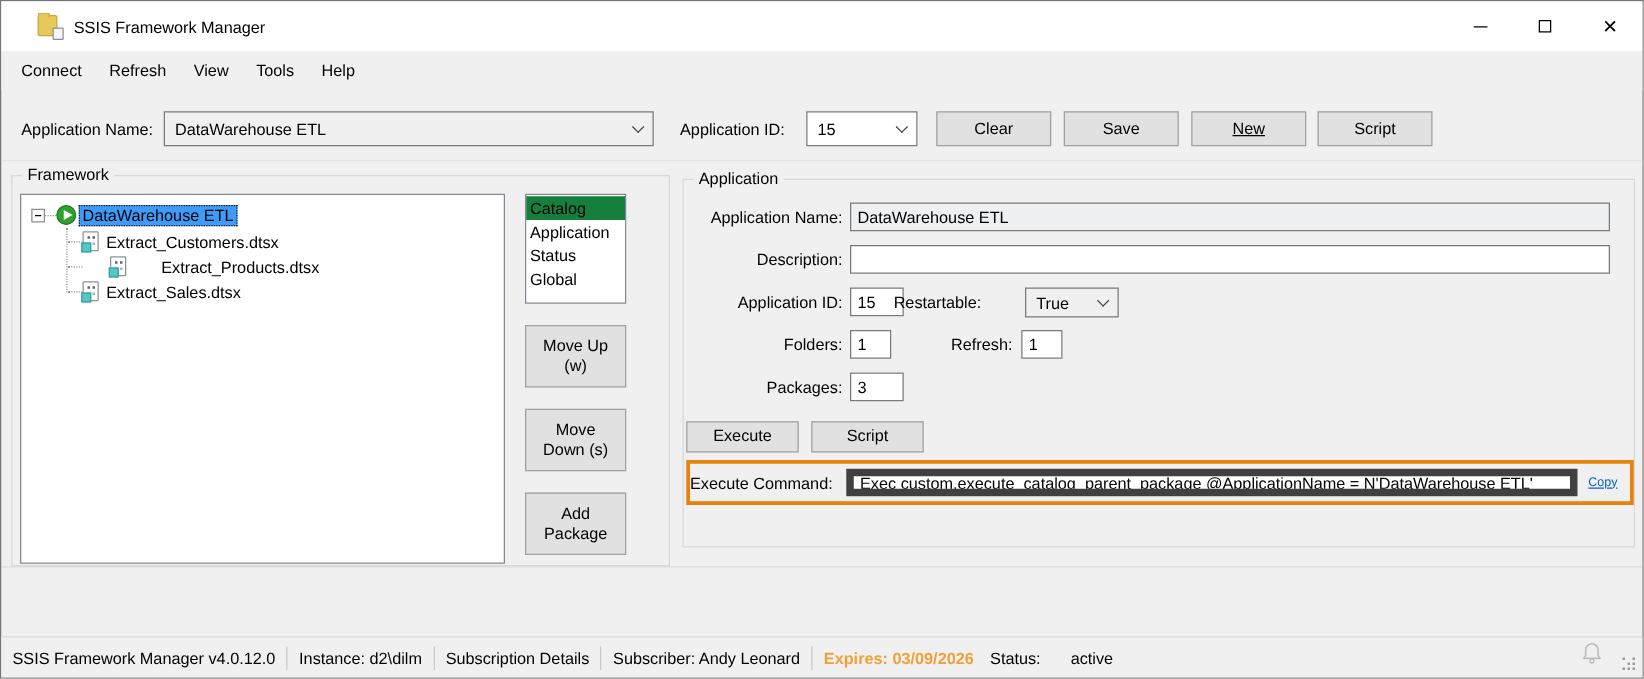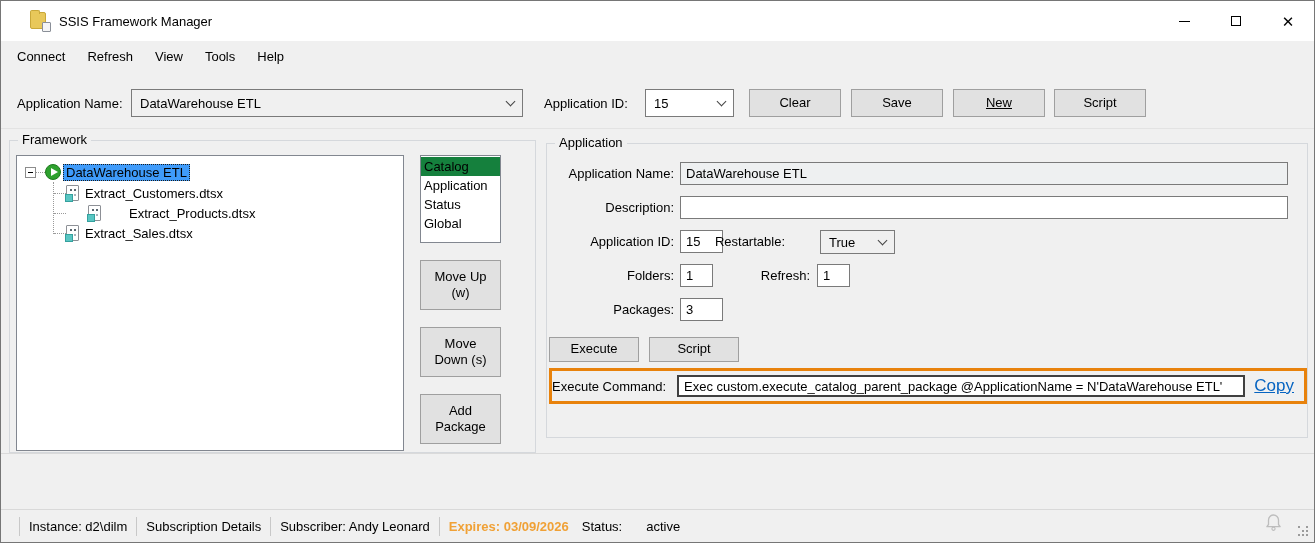--- a/index.html
+++ b/index.html
@@ -81,23 +81,23 @@
   
   .fld-label { position:absolute; width:127px; text-align:right; font-size:13px; }
   .tb { position:absolute; border:1px solid #7a7a7a; background:#fff; font-size:13px;
         font-family:"Liberation Sans", sans-serif; padding:0 5px; color:#000; }
   .tb.readonly { background:#eef0f1; }
   input.tb { outline:none; }
 
   .orange-box { position:absolute; left:2px; top:224px; width:758px; height:36px;
                 border:3px solid #e8820c; display:flex; align-items:center; background:#f0f0f0; }
   .orange-box .oc-label { width:125px; text-align:left; font-size:13px; padding-right:6px; flex:none; }
-  .orange-box input { flex:1; height:22px; border:2px solid #404040; background:#fff;
+  .orange-box input { flex:1; height:22px; border:6px solid #404040; background:#fff;
                 font-size:13px; font-family:"Liberation Sans", sans-serif; padding:0 5px; outline:none; }
-  .copy-link { color:#0563c1; text-decoration:underline; font-size:17px; margin:0 10px 0 9px; flex:none; cursor:pointer; }
+  .copy-link { color:#0563c1; text-decoration:underline; font-size:10px; margin:0 10px 0 9px; flex:none; cursor:pointer; }
 
   
   .client-sep { position:absolute; left:0; right:0; top:452px; border-top:1px solid #dadada; }
   .status-msg { position:absolute; left:9px; top:461px; font-size:13px; }
 
   .statusbar { position:absolute; left:0; right:0; bottom:0; height:33px; background:#f0f0f0;
                border-top:1px solid #d9d9d9; display:flex; align-items:center; padding-left:9px; }
   .sb-item { font-size:13px; white-space:nowrap; }
   .sb-sep { width:0; height:19px; border-left:1px solid #c8c8c8; margin:0 9px; }
   .sb-expires { color:#f0a136; font-weight:bold; }
@@ -231,20 +231,21 @@
     <div class="orange-box">
       <div class="oc-label">Execute Command:</div>
       <input readonly="" value="Exec custom.execute_catalog_parent_package @ApplicationName = N'DataWarehouse ETL'" style="">
       <span class="copy-link">Copy</span>
     </div>
   </div>
 
   <div class="client-sep"></div>
 
   <div class="statusbar">
+    <span class="sb-item">SSIS Framework Manager v4.0.12.0</span>
     <span class="sb-sep"></span>
     <span class="sb-item">Instance: d2\dilm</span>
     <span class="sb-sep"></span>
     <span class="sb-item">Subscription Details</span>
     <span class="sb-sep"></span>
     <span class="sb-item">Subscriber: Andy Leonard</span>
     <span class="sb-sep"></span>
     <span class="sb-item sb-expires">Expires: 03/09/2026</span>
     <span class="sb-item sb-status-label">Status:</span>
     <span class="sb-item sb-status-value">active</span>

